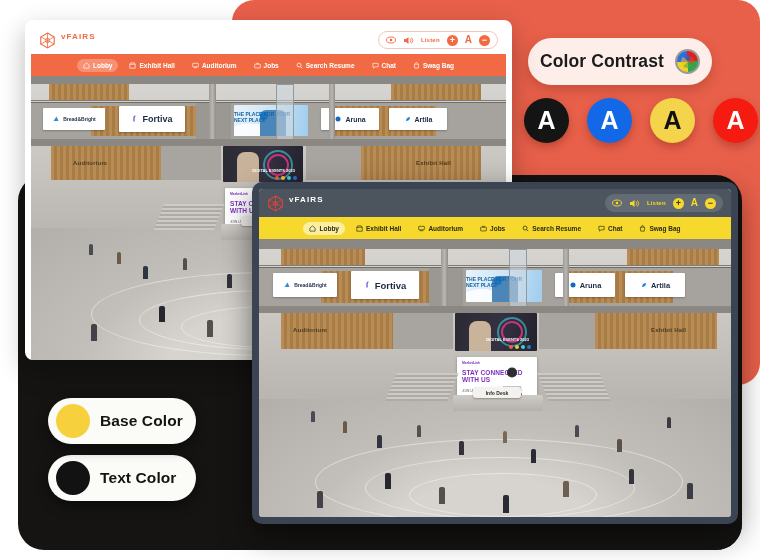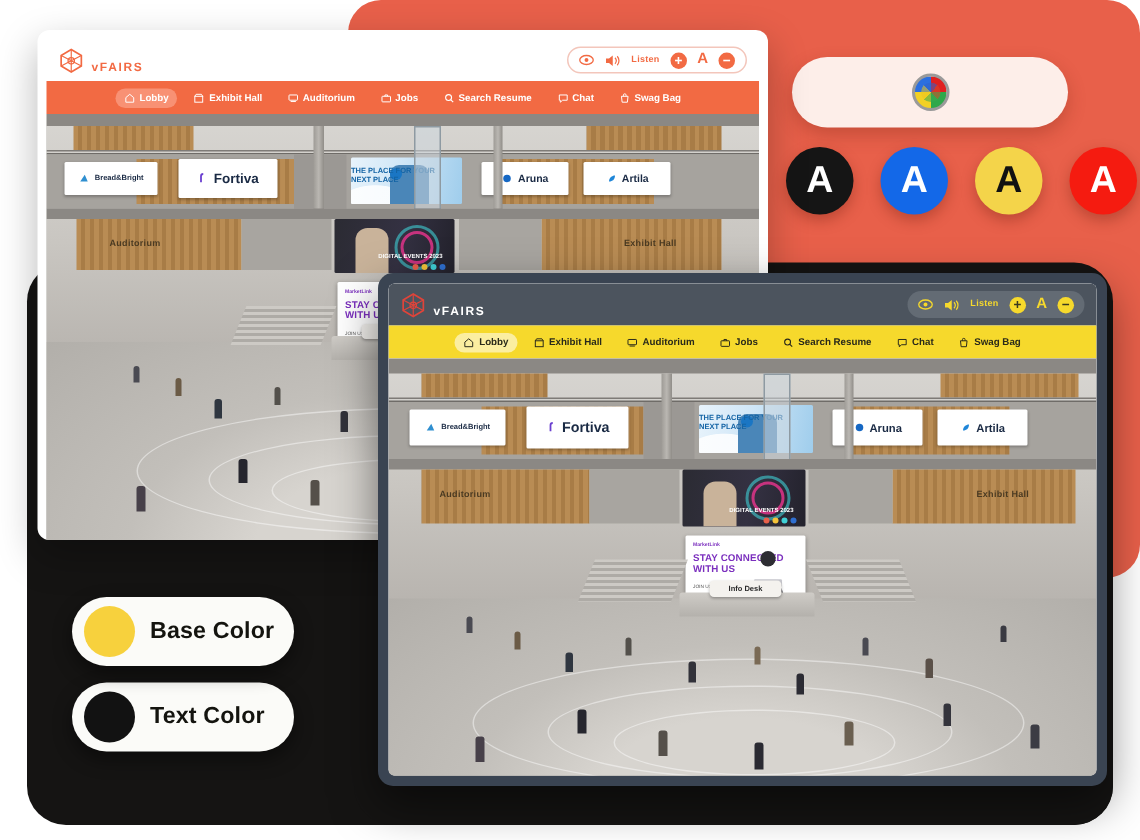--- a/index.html
+++ b/index.html
@@ -76,21 +76,21 @@
   .win-b-frame{
     left:252px; top:182px; width:486px; height:342px;
     background:#3a4452; border-radius:10px; padding:7px;
     box-shadow:0 12px 30px rgba(0,0,0,.5);
   }
 
   .topbar{ height:28px; display:flex; align-items:center; padding:0 8px; }
   .topbar.light{ background:#ffffff; }
   .topbar.dark{ background:#4c545e; }
 
-  .brand{ display:flex; align-items:flex-end; gap:5px; }
+  .brand{ display:flex; align-items:flex-start; gap:5px; }
   .hexlogo{ width:17px; height:17px; }
   .brandtxt{ font-size:8px; font-weight:800; letter-spacing:1.1px; }
   .brandtxt .v{ text-transform:lowercase; }
 
   .a11y{
     margin-left:auto; display:flex; align-items:center; gap:7px;
     height:18px; padding:0 7px; border-radius:9px;
   }
   .a11y.light{ border:1px solid #f3c6bb; }
   .a11y.dark{ background:#636b74; }
@@ -187,20 +187,21 @@
   .ringpath{ position:absolute; border:1px solid rgba(255,255,255,.45); border-radius:50%; }
 </style>
 </head>
 <body>
 
 <div id="stage">
 
   <div class="orange-panel">
 
     <div class="cc-pill">
+      <span class="cc-label">Color Contrast</span>
       <span class="wheel"></span>
     </div>
 
     <div class="letter-row">
       <div class="letter" style="background:#151515;color:#ffffff;">
         <span>A</span>
       </div>
       <div class="letter" style="background:#1368e8;color:#ffffff;">
         <span>A</span>
       </div>

